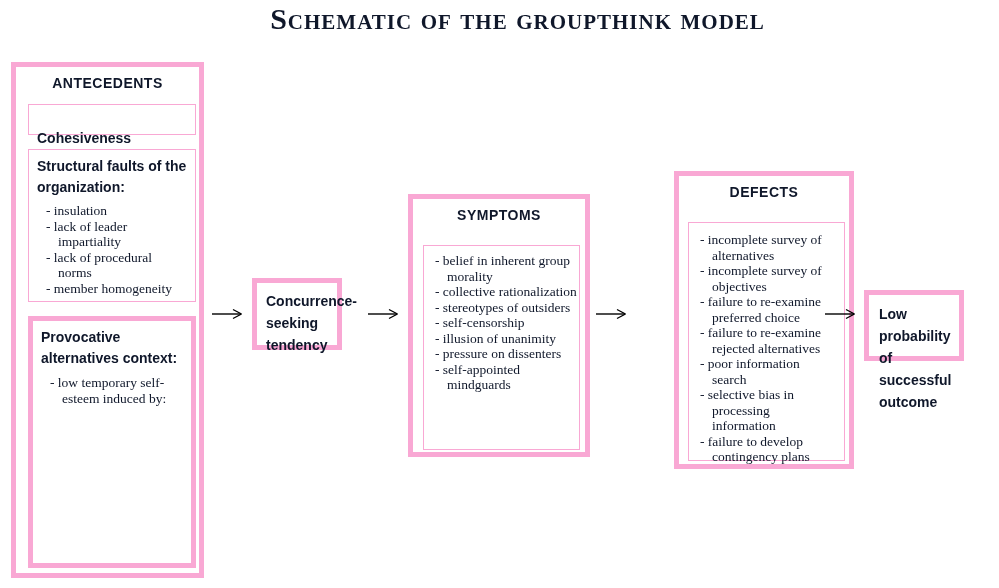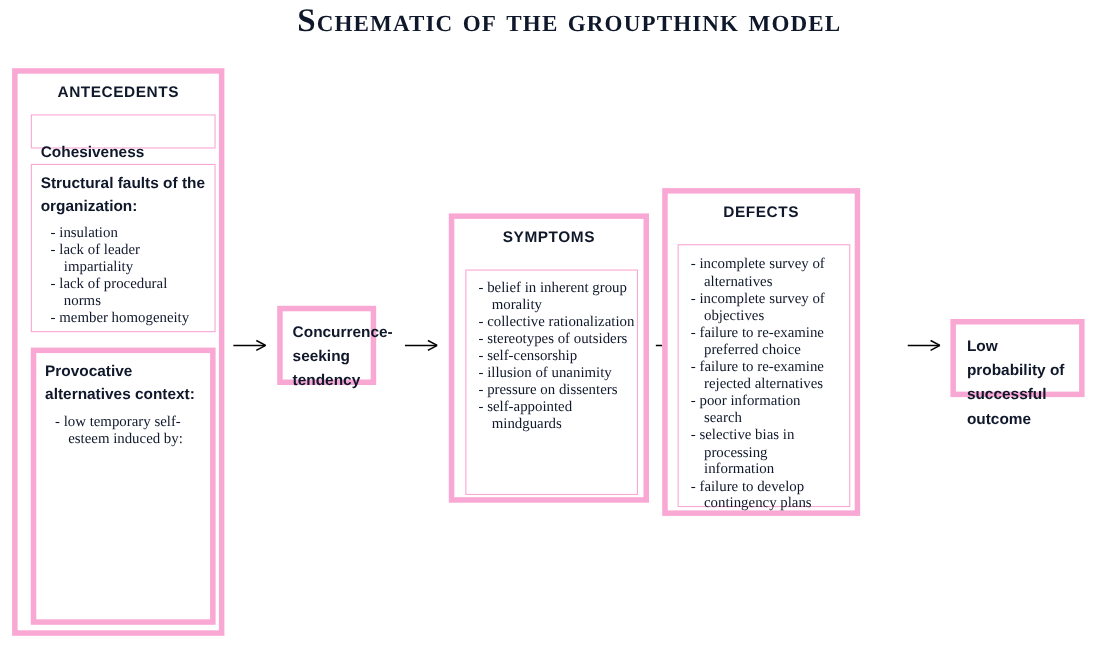--- a/index.html
+++ b/index.html
@@ -68,25 +68,25 @@
   #provocative ul.main-list li + li { margin-top: 15px; }
   #provocative ul.sub-list { padding: 0 6px 0 37px; }
   
   #concurrence { left: 252px; top: 278px; width: 90px; height: 72px; }
   #concurrence .bold-label { padding: 7px 4px 0 9px; line-height: 22px; }
   
   #symptoms { left: 408px; top: 194px; width: 182px; height: 263px; }
   #symptoms-inner { left: 10px; top: 46px; width: 157px; height: 205px; }
   #symptoms-inner ul { padding: 7px 2px 0 11px; }
   
-  #defects { left: 602px; top: 171px; width: 180px; height: 298px; }
+  #defects { left: 674px; top: 171px; width: 180px; height: 298px; }
   #defects-inner { left: 9px; top: 46px; width: 157px; height: 239px; }
   #defects-inner ul { padding: 9px 8px 0 11px; }
   
-  #outcome { left: 864px; top: 290px; width: 122px; height: 71px; }
+  #outcome { left: 864px; top: 290px; width: 100px; height: 71px; }
   #outcome .bold-label { padding: 8px 4px 0 10px; line-height: 22px; }
   
   .arrow { position: absolute; top: 308px; width: 30px; height: 12px; }
   #arrow-1 { left: 212px; }
   #arrow-2 { left: 368px; }
   #arrow-3 { left: 596px; }
   #arrow-4 { left: 825px; }
 </style>
 </head>
 <body>

